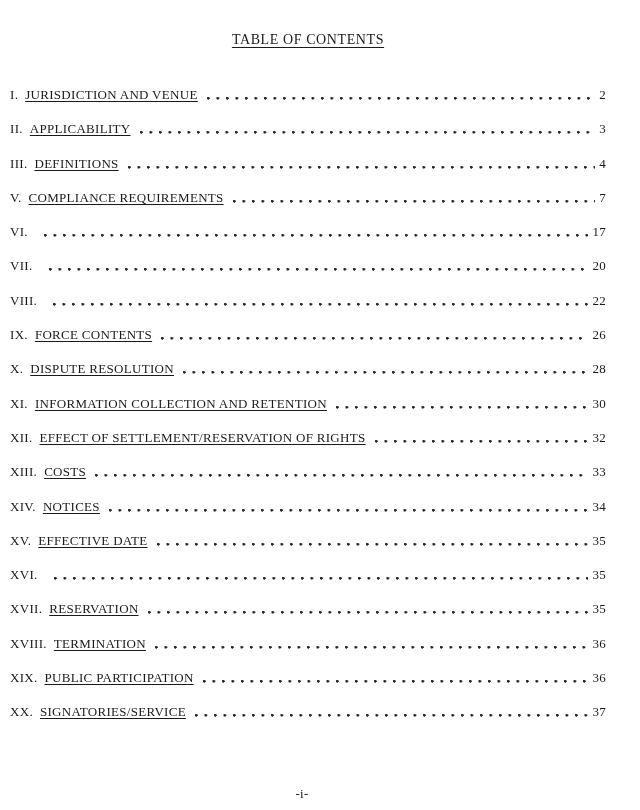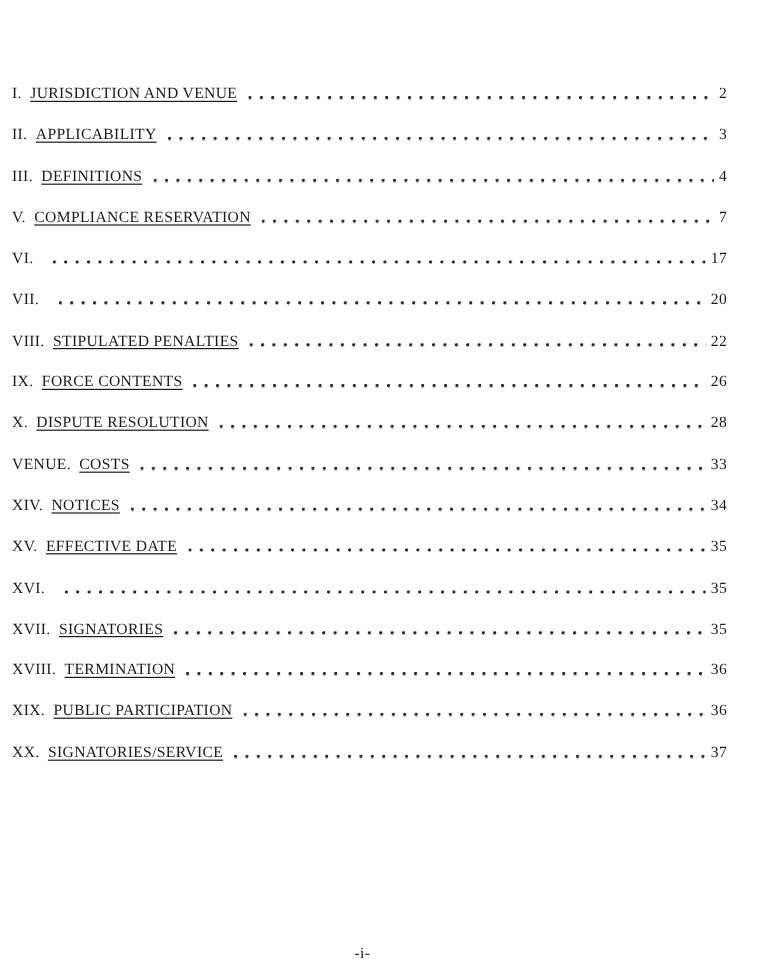--- a/index.html
+++ b/index.html
@@ -72,20 +72,23 @@
     text-align: center;
     font-size: 13px;
     letter-spacing: 0.3px;
   }
 </style>
 </head>
 <body>
 
 <div class="page">
 
+  <div class="title-wrap">
+    <span class="doc-title">TABLE OF CONTENTS</span>
+  </div>
 
   <div class="toc-list">
     <div class="toc-row">
       <span class="numeral">I.</span>
       <span class="heading">JURISDICTION AND VENUE</span>
       <span class="leader"></span>
       <span class="pagenum">2</span>
     </div>
 
     <div class="toc-row">
@@ -98,62 +101,73 @@
     <div class="toc-row">
       <span class="numeral">III.</span>
       <span class="heading">DEFINITIONS</span>
       <span class="leader"></span>
       <span class="pagenum">4</span>
     </div>
 
 
     <div class="toc-row">
       <span class="numeral">V.</span>
-      <span class="heading">COMPLIANCE RESERVATION</span>
+      <span class="heading">COMPLIANCE REQUIREMENTS</span>
       <span class="leader"></span>
       <span class="pagenum">7</span>
     </div>
 
     <div class="toc-row">
       <span class="numeral">VI.</span>
       <span class="leader"></span>
       <span class="pagenum">17</span>
     </div>
 
     <div class="toc-row">
       <span class="numeral">VII.</span>
       <span class="leader"></span>
       <span class="pagenum">20</span>
     </div>
 
     <div class="toc-row">
       <span class="numeral">VIII.</span>
-      <span class="heading">STIPULATED PENALTIES</span>
       <span class="leader"></span>
       <span class="pagenum">22</span>
     </div>
 
     <div class="toc-row">
       <span class="numeral">IX.</span>
       <span class="heading">FORCE CONTENTS</span>
       <span class="leader"></span>
       <span class="pagenum">26</span>
     </div>
 
     <div class="toc-row">
       <span class="numeral">X.</span>
       <span class="heading">DISPUTE RESOLUTION</span>
       <span class="leader"></span>
       <span class="pagenum">28</span>
     </div>
 
-
-
-    <div class="toc-row">
-      <span class="numeral">VENUE.</span>
+    <div class="toc-row">
+      <span class="numeral">XI.</span>
+      <span class="heading">INFORMATION COLLECTION AND RETENTION</span>
+      <span class="leader"></span>
+      <span class="pagenum">30</span>
+    </div>
+
+    <div class="toc-row">
+      <span class="numeral">XII.</span>
+      <span class="heading">EFFECT OF SETTLEMENT/RESERVATION OF RIGHTS</span>
+      <span class="leader"></span>
+      <span class="pagenum">32</span>
+    </div>
+
+    <div class="toc-row">
+      <span class="numeral">XIII.</span>
       <span class="heading">COSTS</span>
       <span class="leader"></span>
       <span class="pagenum">33</span>
     </div>
 
     <div class="toc-row">
       <span class="numeral">XIV.</span>
       <span class="heading">NOTICES</span>
       <span class="leader"></span>
       <span class="pagenum">34</span>
@@ -167,21 +181,21 @@
     </div>
 
     <div class="toc-row">
       <span class="numeral">XVI.</span>
       <span class="leader"></span>
       <span class="pagenum">35</span>
     </div>
 
     <div class="toc-row">
       <span class="numeral">XVII.</span>
-      <span class="heading">SIGNATORIES</span>
+      <span class="heading">RESERVATION</span>
       <span class="leader"></span>
       <span class="pagenum">35</span>
     </div>
 
     <div class="toc-row">
       <span class="numeral">XVIII.</span>
       <span class="heading">TERMINATION</span>
       <span class="leader"></span>
       <span class="pagenum">36</span>
     </div>

